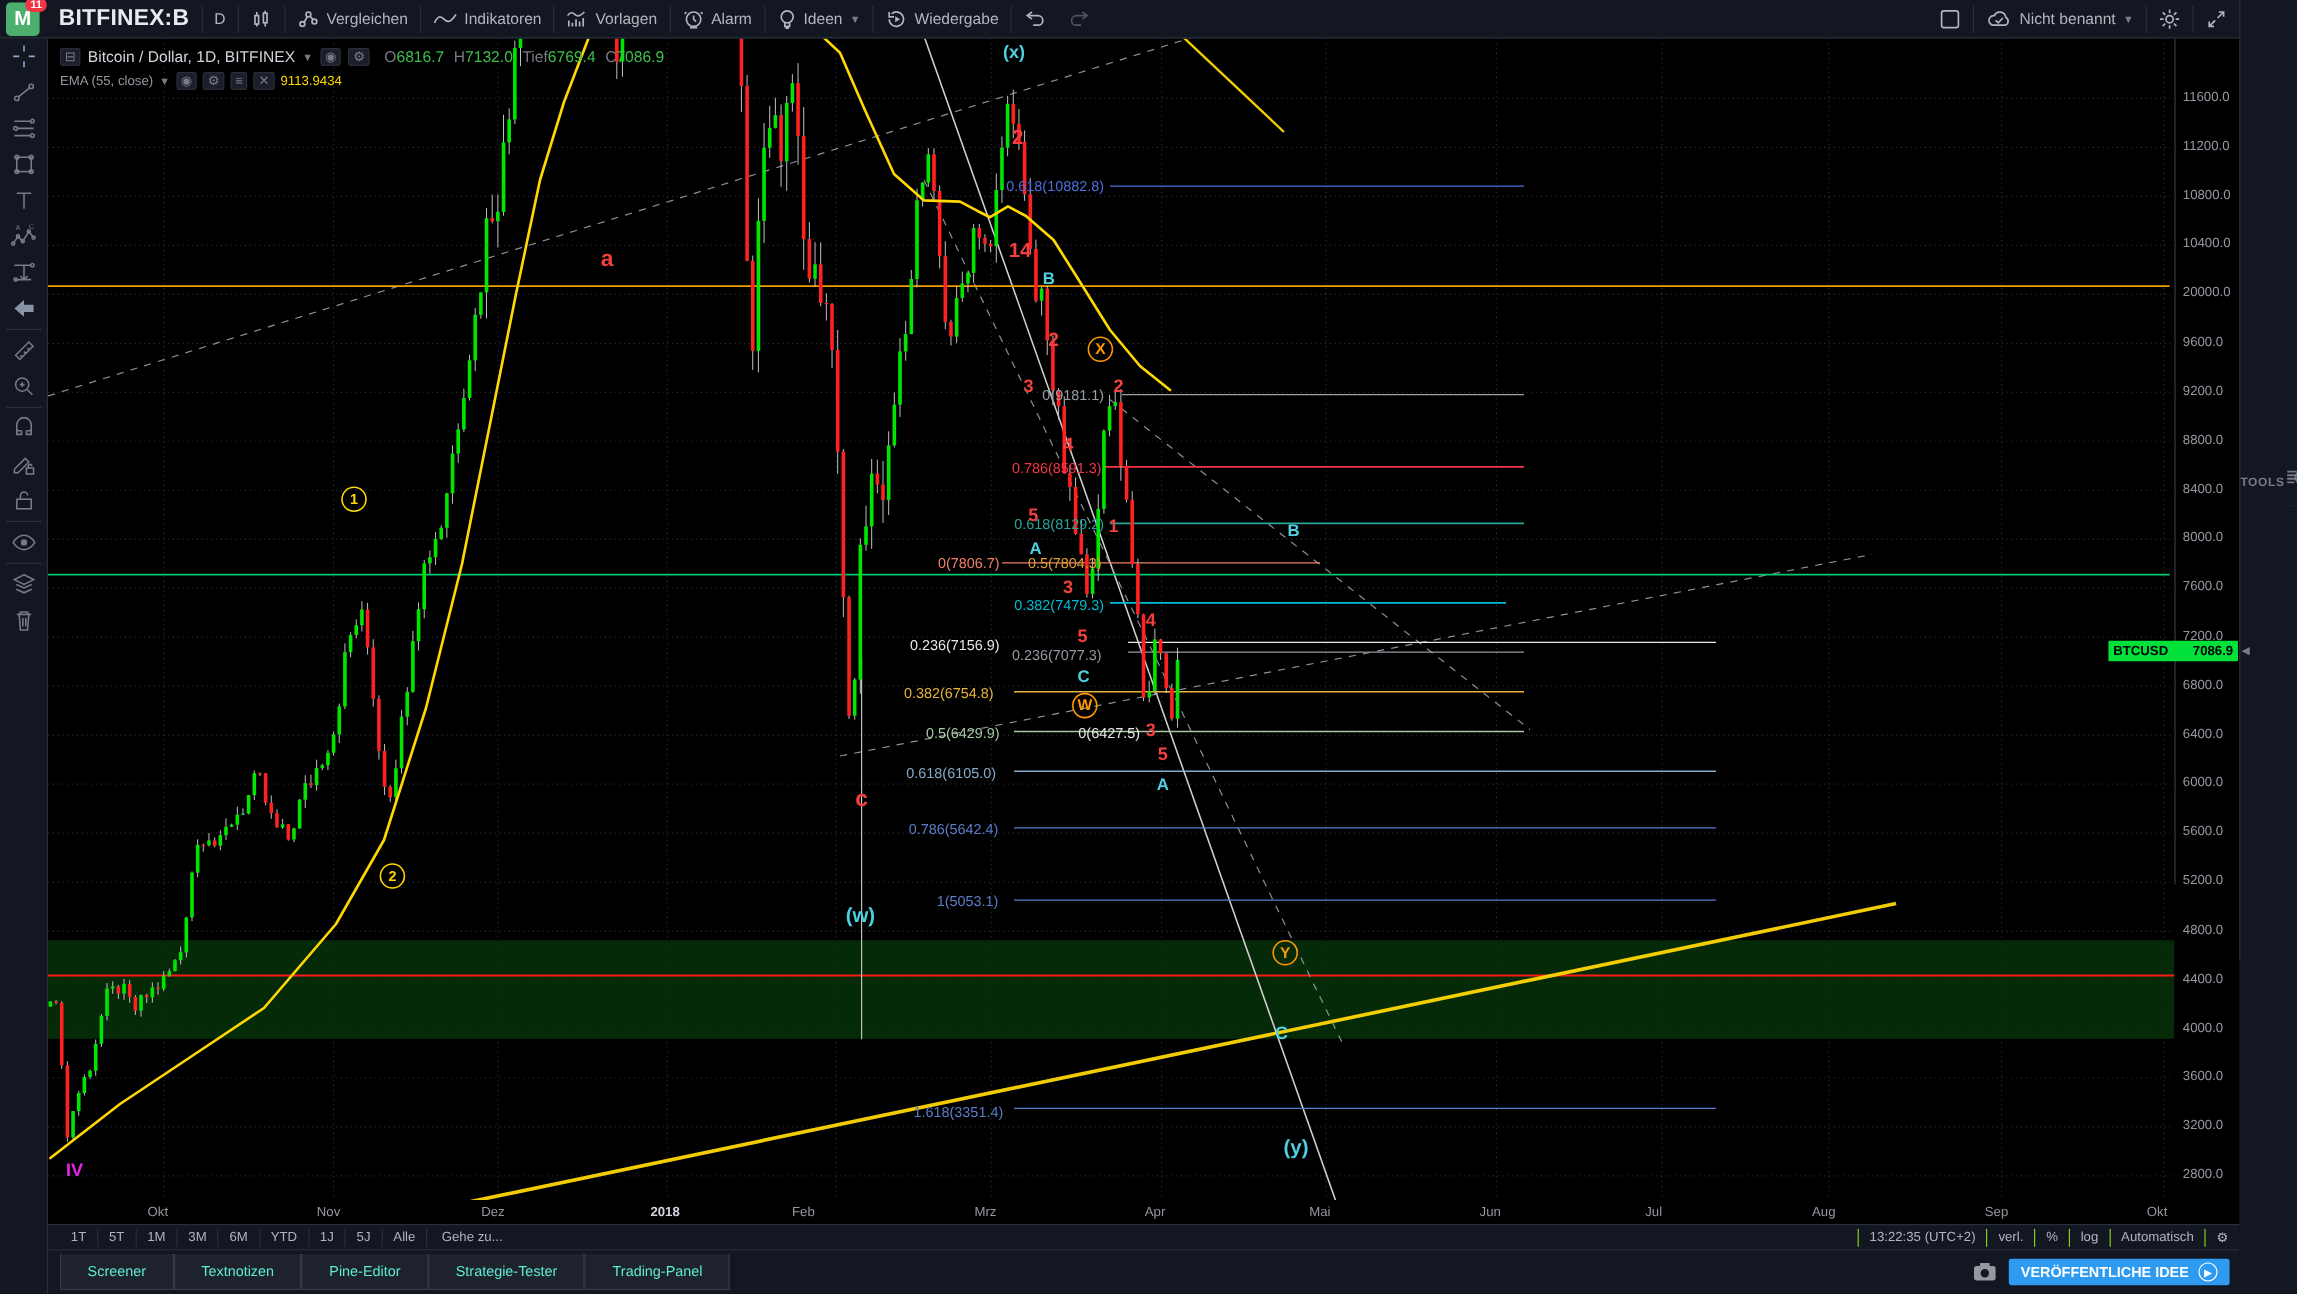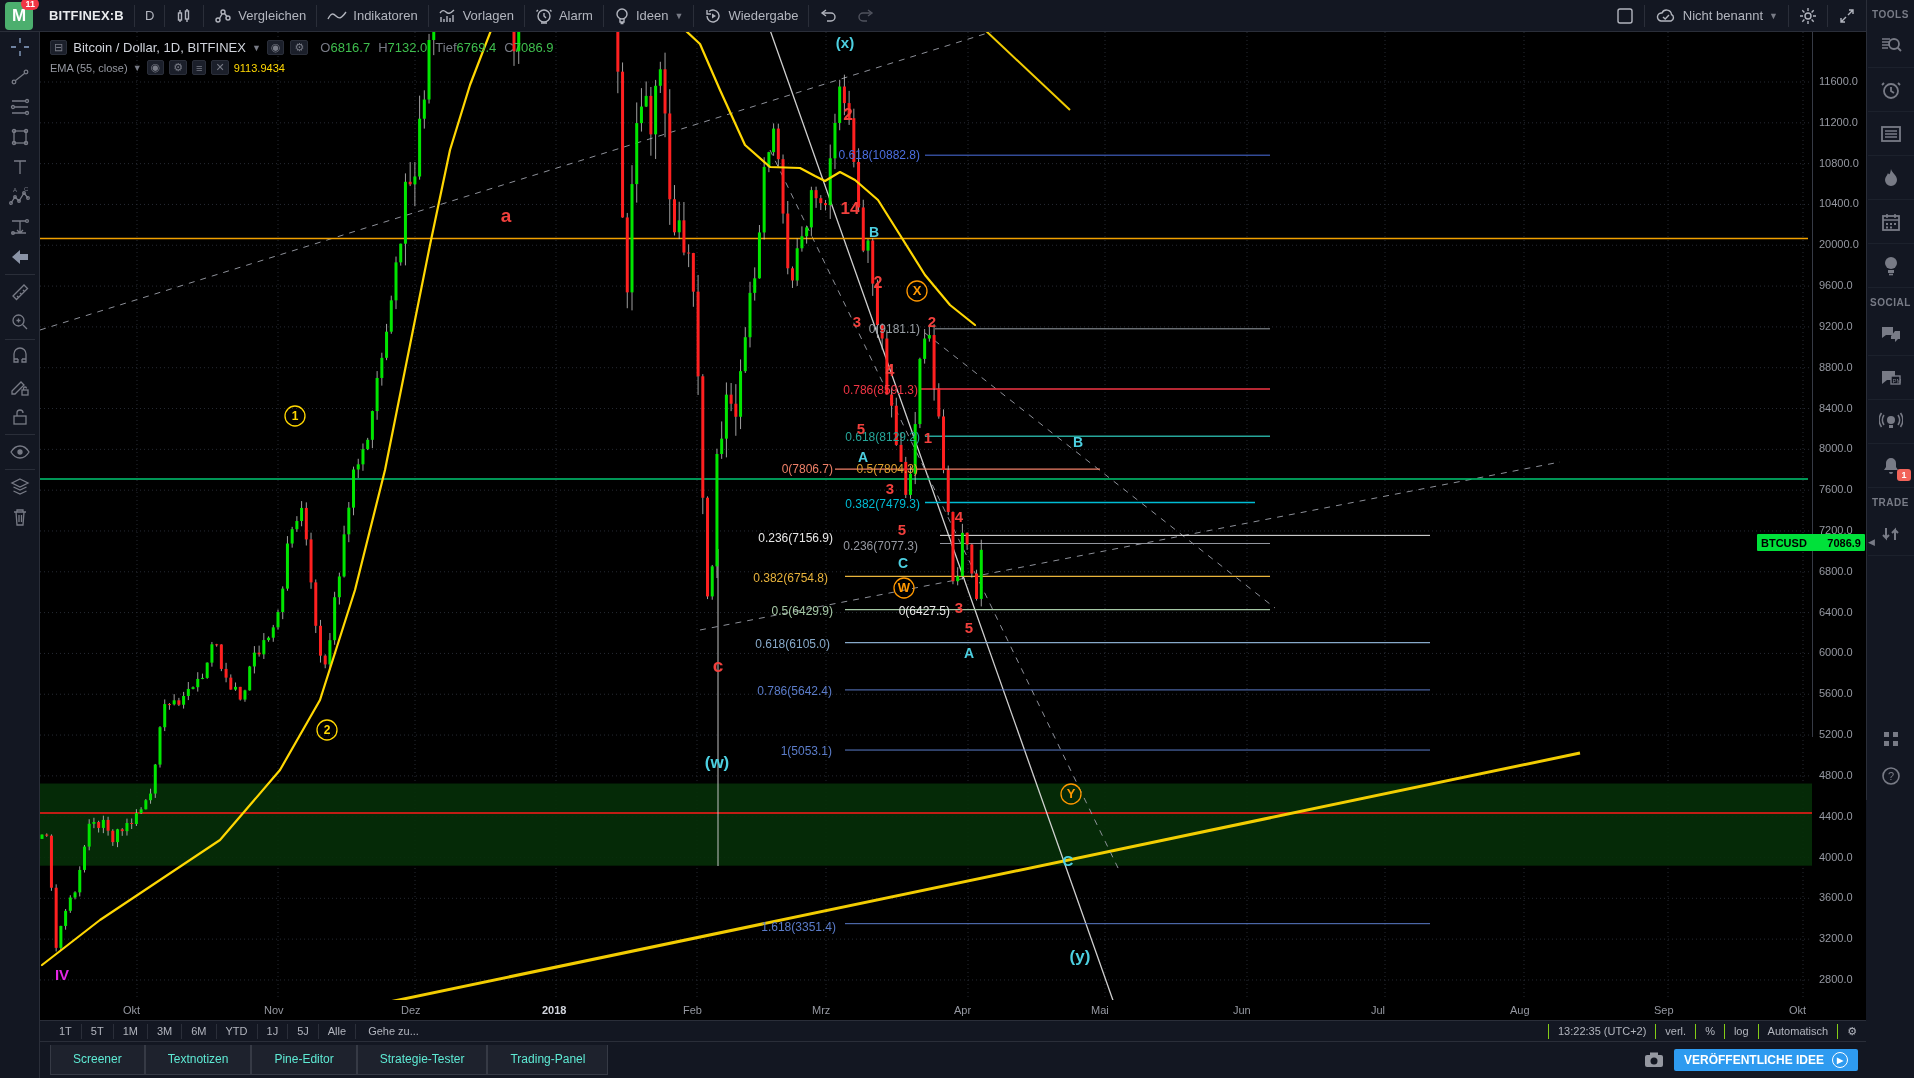--- a/index.html
+++ b/index.html
@@ -11,35 +11,35 @@
   .topbar { position:absolute; left:0; top:0; width:1866px; height:32px;
     background:#131722; border-bottom:1px solid #2a2e39; display:flex; align-items:center; z-index:30;}
   .logo { width:28px; height:28px; margin:2px 6px 2px 5px; background:#4caf6e; border-radius:4px;
     color:#fff; font-weight:bold; font-size:17px; display:flex; align-items:center; justify-content:center; position:relative;}
   .logo .badge { position:absolute; top:-4px; right:-6px; background:#f23645; color:#fff; font-size:9px;
     font-weight:bold; border-radius:7px; padding:1px 4px; }
   .tbtn { display:flex; align-items:center; gap:6px; color:#b2b5be; font-size:13px; padding:0 10px;
     height:32px; cursor:pointer; white-space:nowrap; }
   .tbtn svg { stroke:#b2b5be; fill:none; stroke-width:1.4; }
   .tsep { width:1px; height:22px; background:#2a2e39; }
-  .symtxt { color:#e8eaed; font-weight:bold; font-size:13px; letter-spacing:.2px;}
+  .symtxt { color:#e8eaed; font-weight:bold; font-size:19px; letter-spacing:.2px;}
   .spacer { flex:1; }
   .dim { color:#50535e; }
   .caret { font-size:9px; color:#787b86; }
 
   
   .leftbar { position:absolute; left:0; top:32px; width:40px; bottom:0; background:#131722;
     border-right:1px solid #2a2e39; display:flex; flex-direction:column; align-items:center; z-index:25;}
   .ltool { width:38px; height:30px; display:flex; align-items:center; justify-content:center; cursor:pointer;}
   .ltool svg { stroke:#787b86; fill:none; stroke-width:1.3; }
   .lsep { width:30px; height:1px; background:#2a2e39; margin:2px 0; }
 
   
   .rightbar { position:absolute; right:0; top:0; width:48px; height:800px; background:#131722;
-    border-left:1px solid #2a2e39; display:flex; flex-direction:column; align-items:center; z-index:30;}
+    border-left:1px solid #2a2e39; display:flex; flex-direction:row; align-items:center; z-index:30;}
   .rs-label { color:#787b86; font-size:10px; font-weight:bold; margin:9px 0 4px 0; letter-spacing:.5px;}
   .rtool { width:46px; height:44px; display:flex; align-items:center; justify-content:center;
     border-bottom:1px solid #1c212c; cursor:pointer; position:relative;}
   .rtool svg { stroke:#787b86; fill:#787b86; stroke-width:0; }
   .rtool .nbadge { position:absolute; right:3px; bottom:6px; background:#f2645a; color:#fff;
     font-size:9px; font-weight:bold; border-radius:3px; padding:1px 4px; }
   .rs-bottom { margin-top:auto; display:flex; flex-direction:column; align-items:center; gap:14px; padding-bottom:10px;}
 
   
   .chart-bg { position:absolute; left:40px; top:32px; width:1826px; height:988px; background:#000; z-index:1;}
@@ -633,21 +633,21 @@
     <span>BTCUSD</span>
     <span>7086.9</span>
   </div>
   <div class="collapse-arrow">◀</div>
 
   <div class="timeaxis" id="time-axis">
       <div class="monthlabel" style="left: 83px;">Okt</div>
       <div class="monthlabel" style="left: 224px;">Nov</div>
       <div class="monthlabel" style="left: 361px;">Dez</div>
       <div class="monthlabel" style="left: 502px; color: rgb(209, 212, 220); font-weight: bold;">2018</div>
-      <div class="monthlabel" style="left: 643px;">Feb</div>
+      <div class="monthlabel" style="left: 620px;">Feb</div>
       <div class="monthlabel" style="left: 772px;">Mrz</div>
       <div class="monthlabel" style="left: 914px;">Apr</div>
       <div class="monthlabel" style="left: 1051px;">Mai</div>
       <div class="monthlabel" style="left: 1193px;">Jun</div>
       <div class="monthlabel" style="left: 1331px;">Jul</div>
       <div class="monthlabel" style="left: 1470px;">Aug</div>
       <div class="monthlabel" style="left: 1614px;">Sep</div>
       <div class="monthlabel" style="left: 1749px;">Okt</div>
     </div>
 

